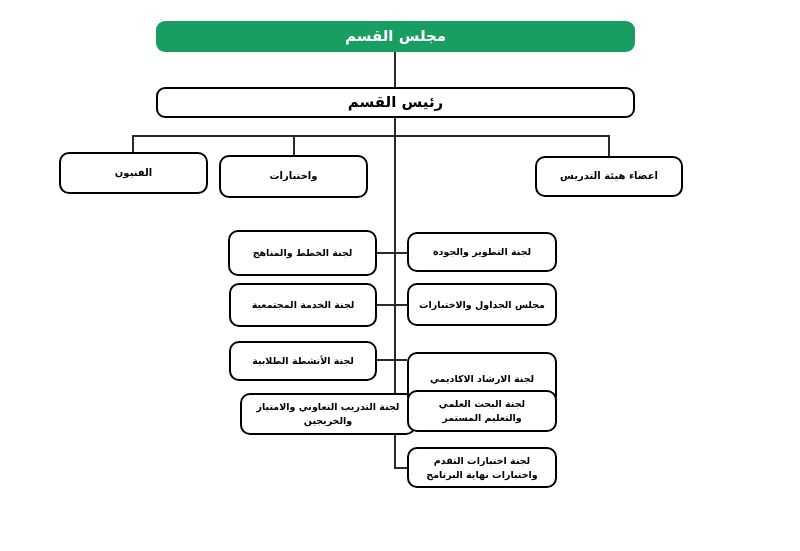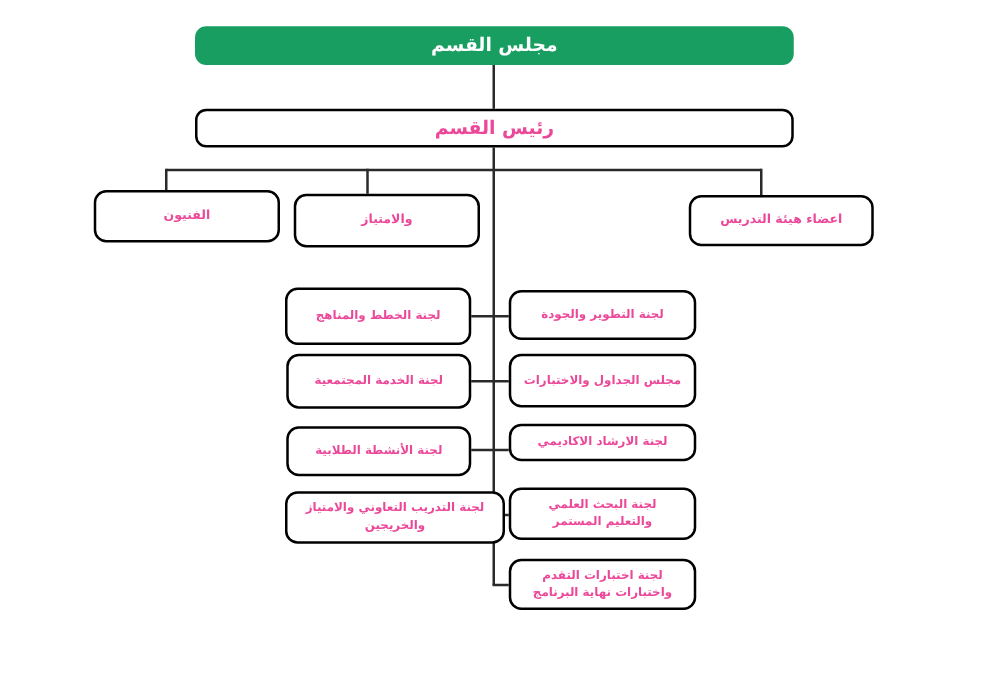--- a/index.html
+++ b/index.html
@@ -8,24 +8,24 @@
     font-family:"DejaVu Sans", sans-serif;
     font-weight:bold;
   }
   .node{
     position:absolute;box-sizing:border-box;
     background:var(--box-bg,#ffffff);
     border:2px solid var(--box-border,#000000);
     border-radius:10px;
     display:flex;align-items:center;justify-content:center;
     text-align:center;direction:rtl;
-    font-size:9.5px;line-height:1.45;color:#ec4899;
+    font-size:9.5px;line-height:1.45;color:#000000;
     padding:2px 10px;
   }
-  .node.lvl2{font-size:10px;margin-left:16px;}
+  .node.lvl2{font-size:10px;}
   .node.title{font-size:15px;border-radius:9px;}
   .node.root{
     background:var(--council-bg,#189e61);
     border:none;color:var(--council-text,#ffffff);
   }
   .line{position:absolute;background:var(--line,#2a2a2a);}
   .line.v{width:1.5px;}
   .line.h{height:1.5px;}
 </style>
 </head>
@@ -42,27 +42,27 @@
   <div class="line h" style="left:377px;top:252px;width:30px"></div>
   <div class="line h" style="left:377px;top:304px;width:30px"></div>
   <div class="line h" style="left:377px;top:359px;width:30px"></div>
   <div class="line h" style="left:377px;top:411px;width:30px"></div>
   <div class="line h" style="left:394px;top:467px;width:13px"></div>
 
   <div class="node root title" style="left:156px;top:21px;width:479px;height:31px">مجلس القسم</div>
   <div class="node title" style="left:156px;top:87px;width:479px;height:31px">رئيس القسم</div>
 
   <div class="node lvl2" style="left:59px;top:152px;width:149px;height:42px">الفنيون</div>
-  <div class="node lvl2" style="left:219px;top:155px;width:149px;height:43px">والامتياز</div>
+  <div class="node lvl2" style="left:219px;top:155px;width:149px;height:43px">واختبارات</div>
   <div class="node lvl2" style="left:535px;top:156px;width:148px;height:41px">اعضاء هيئة التدريس</div>
 
   <div class="node" style="left:228px;top:230px;width:149px;height:46px">لجنة الخطط والمناهج</div>
   <div class="node" style="left:229px;top:283px;width:148px;height:44px">لجنة الخدمة المجتمعية</div>
   <div class="node" style="left:229px;top:341px;width:148px;height:40px">لجنة الأنشطة الطلابية</div>
-  <div class="node" style="left:228px;top:393px;width:176px;height:42px">لجنة التدريب التعاوني والامتياز والخريجين</div>
+  <div class="node" style="left:240px;top:393px;width:176px;height:42px">لجنة التدريب التعاوني والامتياز والخريجين</div>
 
   <div class="node" style="left:407px;top:232px;width:150px;height:40px">لجنة التطوير والجودة</div>
   <div class="node" style="left:407px;top:283px;width:150px;height:43px">مجلس الجداول والاختبارات</div>
-  <div class="node" style="left:407px;top:339px;width:150px;height:30px">لجنة الارشاد الاكاديمي</div>
+  <div class="node" style="left:407px;top:352px;width:150px;height:54px">لجنة الارشاد الاكاديمي</div>
   <div class="node" style="left:407px;top:390px;width:150px;height:42px">لجنة البحث العلمي والتعليم المستمر</div>
   <div class="node" style="left:407px;top:447px;width:150px;height:41px">لجنة اختبارات التقدم واختبارات نهاية البرنامج</div>
 
 </div>
 
 </body></html>

